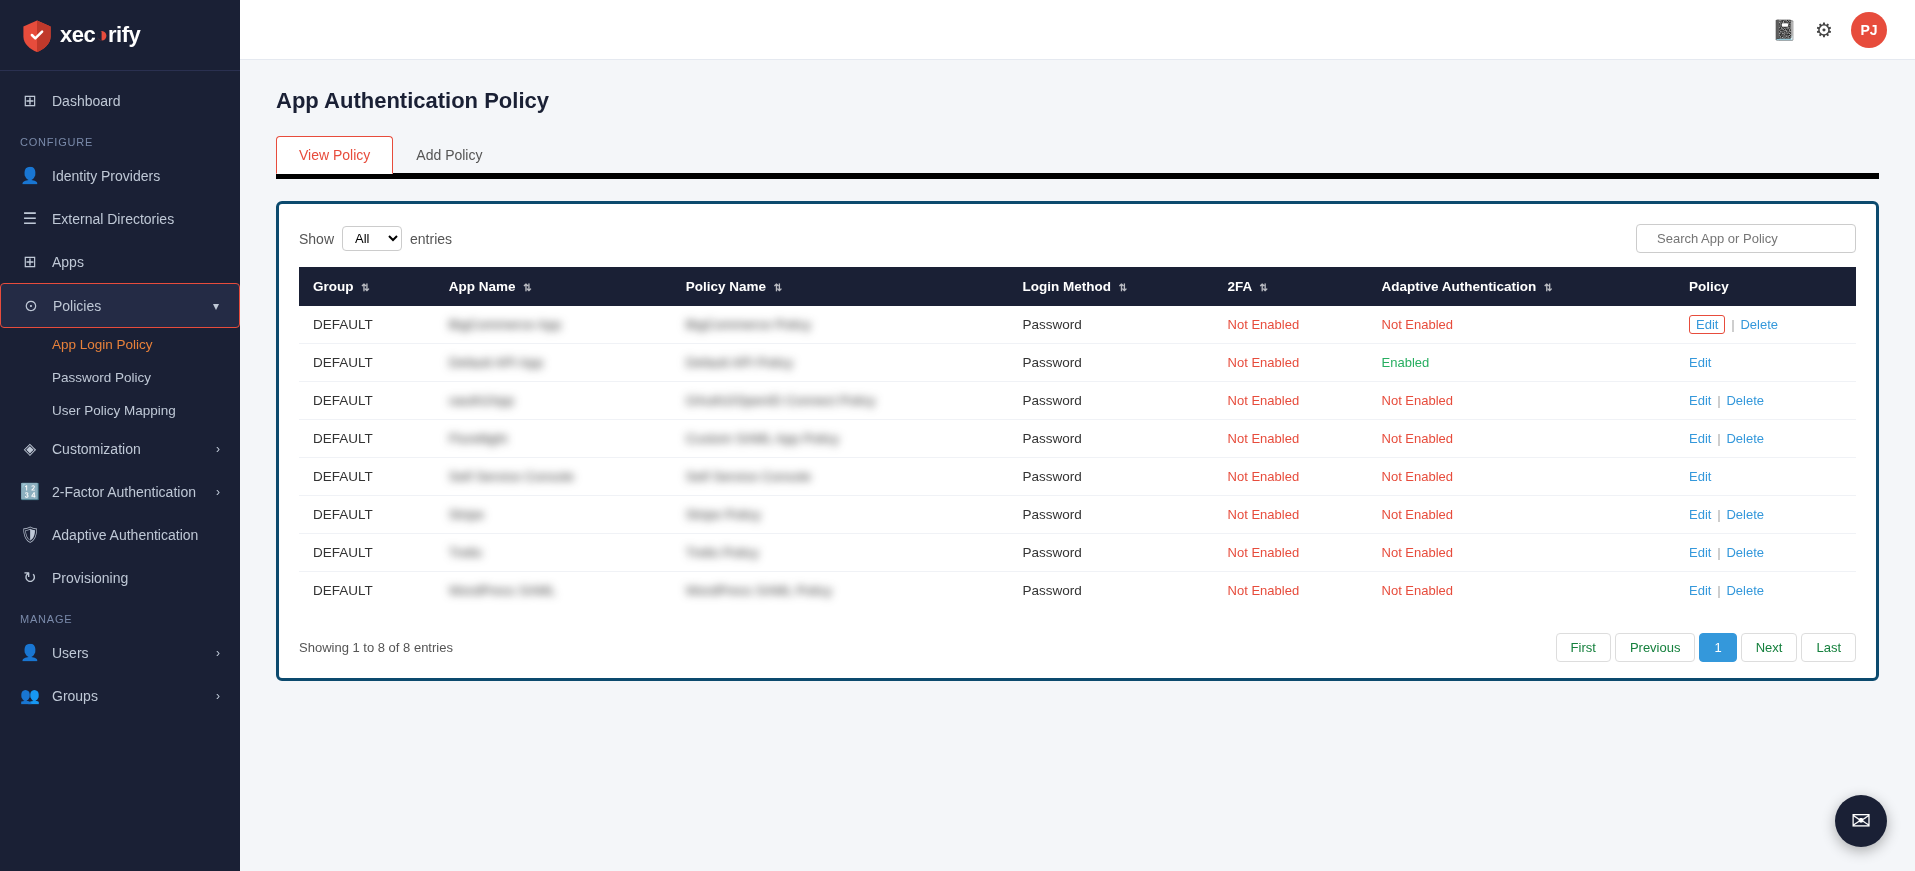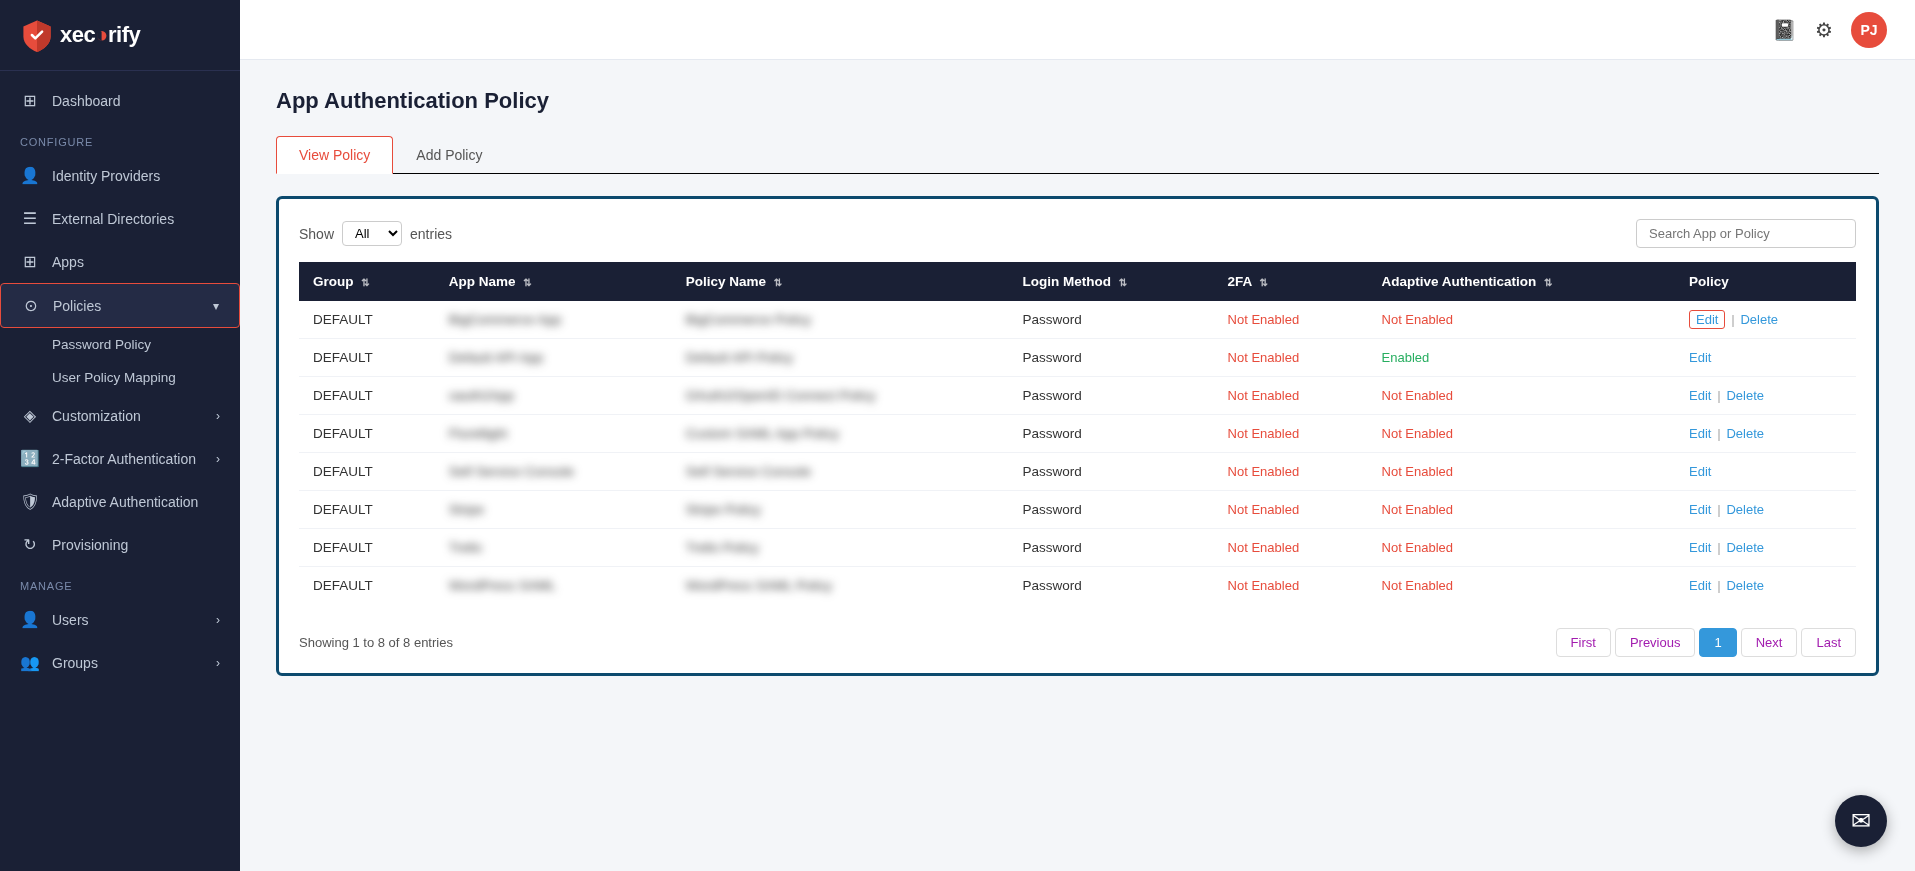--- a/index.html
+++ b/index.html
@@ -93,21 +93,21 @@
     
     .page-body { flex: 1; overflow-y: auto; padding: 28px 36px; }
     .page-title {
       font-size: 22px;
       font-weight: 700;
       color: #1a2035;
       margin-bottom: 22px;
     }
 
     
-    .tabs { display: flex; gap: 0; margin-bottom: 22px; border-bottom: 1px solid #000000; }
+    .tabs { display: flex; gap: 0; margin-bottom: 22px; border-bottom: 6px solid #000000; }
     .tab {
       padding: 10px 22px;
       cursor: pointer;
       font-size: 14px;
       color: #555;
       border: 1px solid transparent;
       margin-bottom: -1px;
     }
     .tab.active {
       color: #e74c3c;
@@ -134,21 +134,21 @@
     .show-entries select {
       border: 1px solid #ccc;
       border-radius: 4px;
       padding: 3px 8px;
       font-size: 13px;
       background: #fff;
     }
     .search-box {
       border: 1px solid #ccc;
       border-radius: 4px;
-      padding: 6px 12px;
+      padding: 6px 20px;
       font-size: 13px;
       width: 220px;
       color: #999;
       outline: none;
     }
     table {
       width: 100%;
       border-collapse: collapse;
       font-size: 13.5px;
     }
@@ -191,21 +191,21 @@
     }
     .showing-label { color: #555; font-size: 13px; }
     .pagination { display: flex; gap: 4px; }
     .page-btn {
       padding: 6px 14px;
       border: 1px solid #ddd;
       background: #fff;
       border-radius: 4px;
       cursor: pointer;
       font-size: 13px;
-      color: #a21caf;
+      color: #15803d;
     }
     .page-btn.active { background: #3498db; color: #fff; border-color: #3498db; }
 
     
     .chat-bubble {
       position: fixed;
       bottom: 24px;
       right: 28px;
       width: 52px;
       height: 52px;
@@ -262,20 +262,23 @@
       <span class="nav-icon">⊞</span>
       <span>Apps</span>
     </div>
 
     <div class="nav-item active-parent">
       <span class="nav-icon">⊙</span>
       <span>Policies</span>
       <span class="nav-arrow">▾</span>
     </div>
 
+    <div class="sub-nav-item active">
+      <span>App Login Policy</span>
+    </div>
     <div class="sub-nav-item">
       <span>Password Policy</span>
     </div>
     <div class="sub-nav-item">
       <span>User Policy Mapping</span>
     </div>
 
     <div class="nav-item">
       <span class="nav-icon">◈</span>
       <span>Customization</span>

